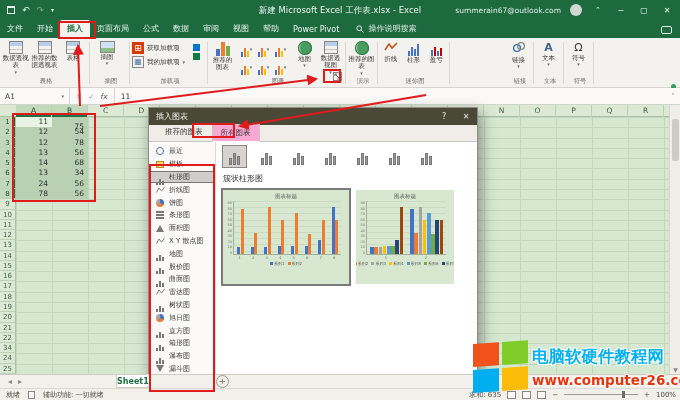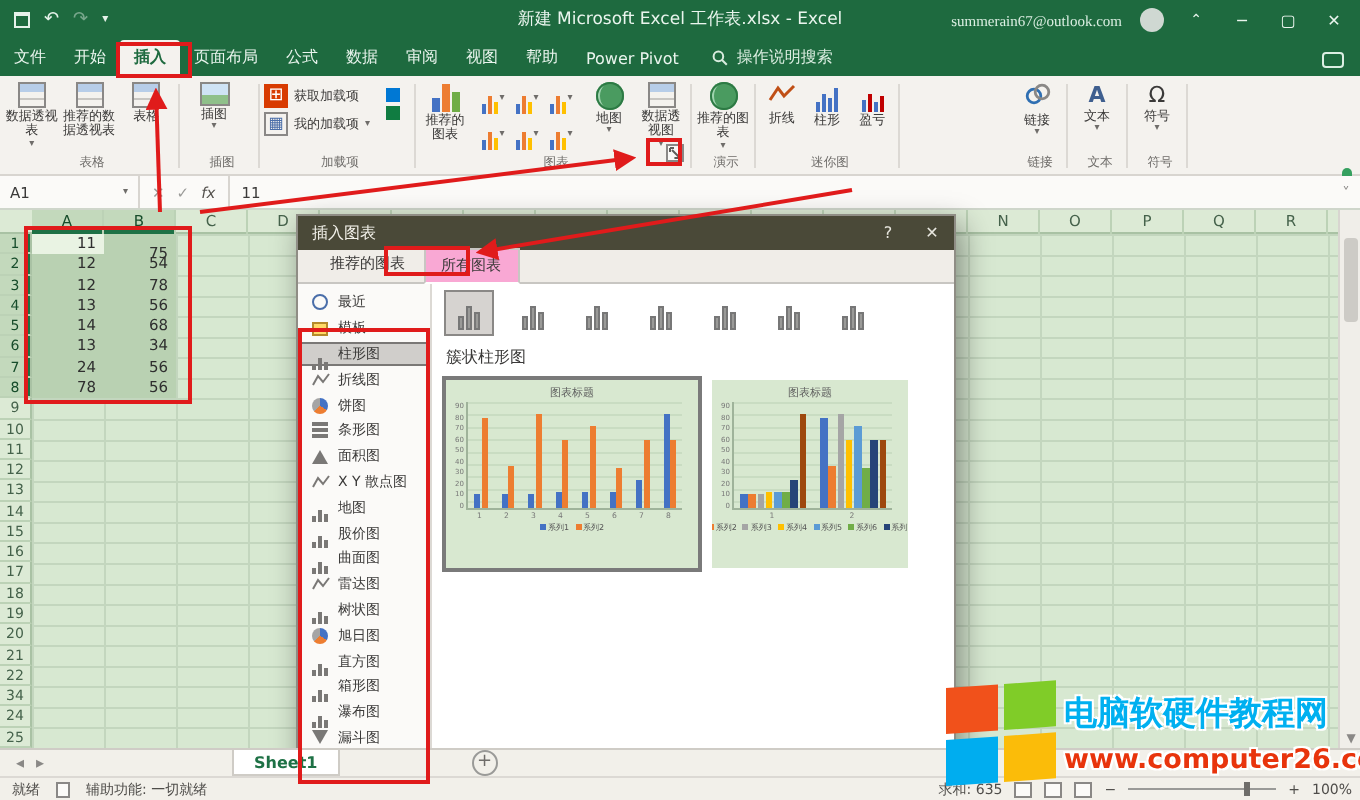--- a/index.html
+++ b/index.html
@@ -10,21 +10,21 @@
   
   .titlebar{position:absolute;left:0;top:0;width:680px;height:20px;background:#1e6a3f;color:#fff;
             display:flex;align-items:center;font-size:8px;}
   .qat{display:flex;align-items:center;gap:7px;padding-left:7px;color:#e6f2ea;}
   .qat .g{font-size:9px;line-height:1;cursor:default;}
   .qat .dim{opacity:.45;}
   .save-sq{width:8px;height:8px;border:1px solid #e6f2ea;border-top-width:2px;}
   .tb-title{position:absolute;left:50%;top:0;height:20px;line-height:20px;transform:translateX(-50%);
             font-size:8.5px;color:#eaf5ee;white-space:nowrap;}
   .tb-right{position:absolute;right:0;top:0;height:20px;display:flex;align-items:center;gap:9px;padding-right:6px;}
-  .tb-account{font-size:7.5px;color:#dcefe3;font-family:Liberation Serif, serif;}
+  .tb-account{font-size:7.5px;color:#dcefe3;}
   .avatar{width:12px;height:12px;border-radius:50%;background:#cfd8d2;color:#33604a;font-size:7px;
           display:flex;align-items:center;justify-content:center;}
   .winbtn{font-size:8px;color:#eaf5ee;width:14px;text-align:center;}
 
   
   .tabbar{position:absolute;left:0;top:20px;width:680px;height:18px;background:#1e6a3f;display:flex;
           align-items:flex-end;color:#e9f4ed;font-size:8px;}
   .rtab{padding:3px 7px 4px 7px;white-space:nowrap;cursor:default;}
   .rtab.active{background:#f4f2ee;color:#1e6a3f;border-radius:2px 2px 0 0;font-weight:bold;}
   .tb-search{display:flex;align-items:center;gap:4px;padding:0 6px 4px 10px;color:#d9ecdf;}
@@ -121,21 +121,21 @@
   .pv-x span{text-align:center;}
   .pv-legend{display:flex;justify-content:center;gap:3px;font-size:4px;color:#555;margin-top:1px;
              white-space:nowrap;overflow:hidden;}
   .pv-legend .sw{display:inline-block;width:3px;height:3px;margin-right:1px;}
 
   
   .sheettabs{position:absolute;left:0;top:374px;width:680px;height:14px;background:#f2f0ea;
              border-top:1px solid #cfccc6;display:flex;align-items:stretch;font-size:8px;color:#5a5856;}
   .stab-nav{display:flex;align-items:center;gap:6px;padding:0 8px;color:#8a8886;}
   .stab{margin-left:86px;background:#fff;border:1px solid #cfccc6;border-top:none;color:#1e7145;font-weight:bold;
-        display:flex;align-items:center;padding:0 10px;}
+        display:flex;align-items:center;padding:0 0;}
   .stab-add{width:13px;height:13px;margin:0 0 0 66px;align-self:center;border-radius:50%;border:1px solid #9a9a98;
             color:#6f6d6a;font-size:9px;line-height:11px;text-align:center;}
   .statusbar{position:absolute;left:0;top:388px;width:680px;height:12px;background:#f2f0ea;border-top:1px solid #dcd9d4;
              display:flex;align-items:center;font-size:7px;color:#4f4d4a;}
   .sb-left{display:flex;align-items:center;gap:8px;padding-left:6px;}
   .sb-right{position:absolute;right:4px;display:flex;align-items:center;gap:6px;}
   .viewico{width:9px;height:8px;border:1px solid #8a8886;background:#fbfaf8;}
   .zoomtrack{position:relative;width:74px;height:1px;background:#9a9a98;}
   .zoomthumb{position:absolute;left:58px;top:-3px;width:3px;height:7px;background:#6f6d6a;}
 

